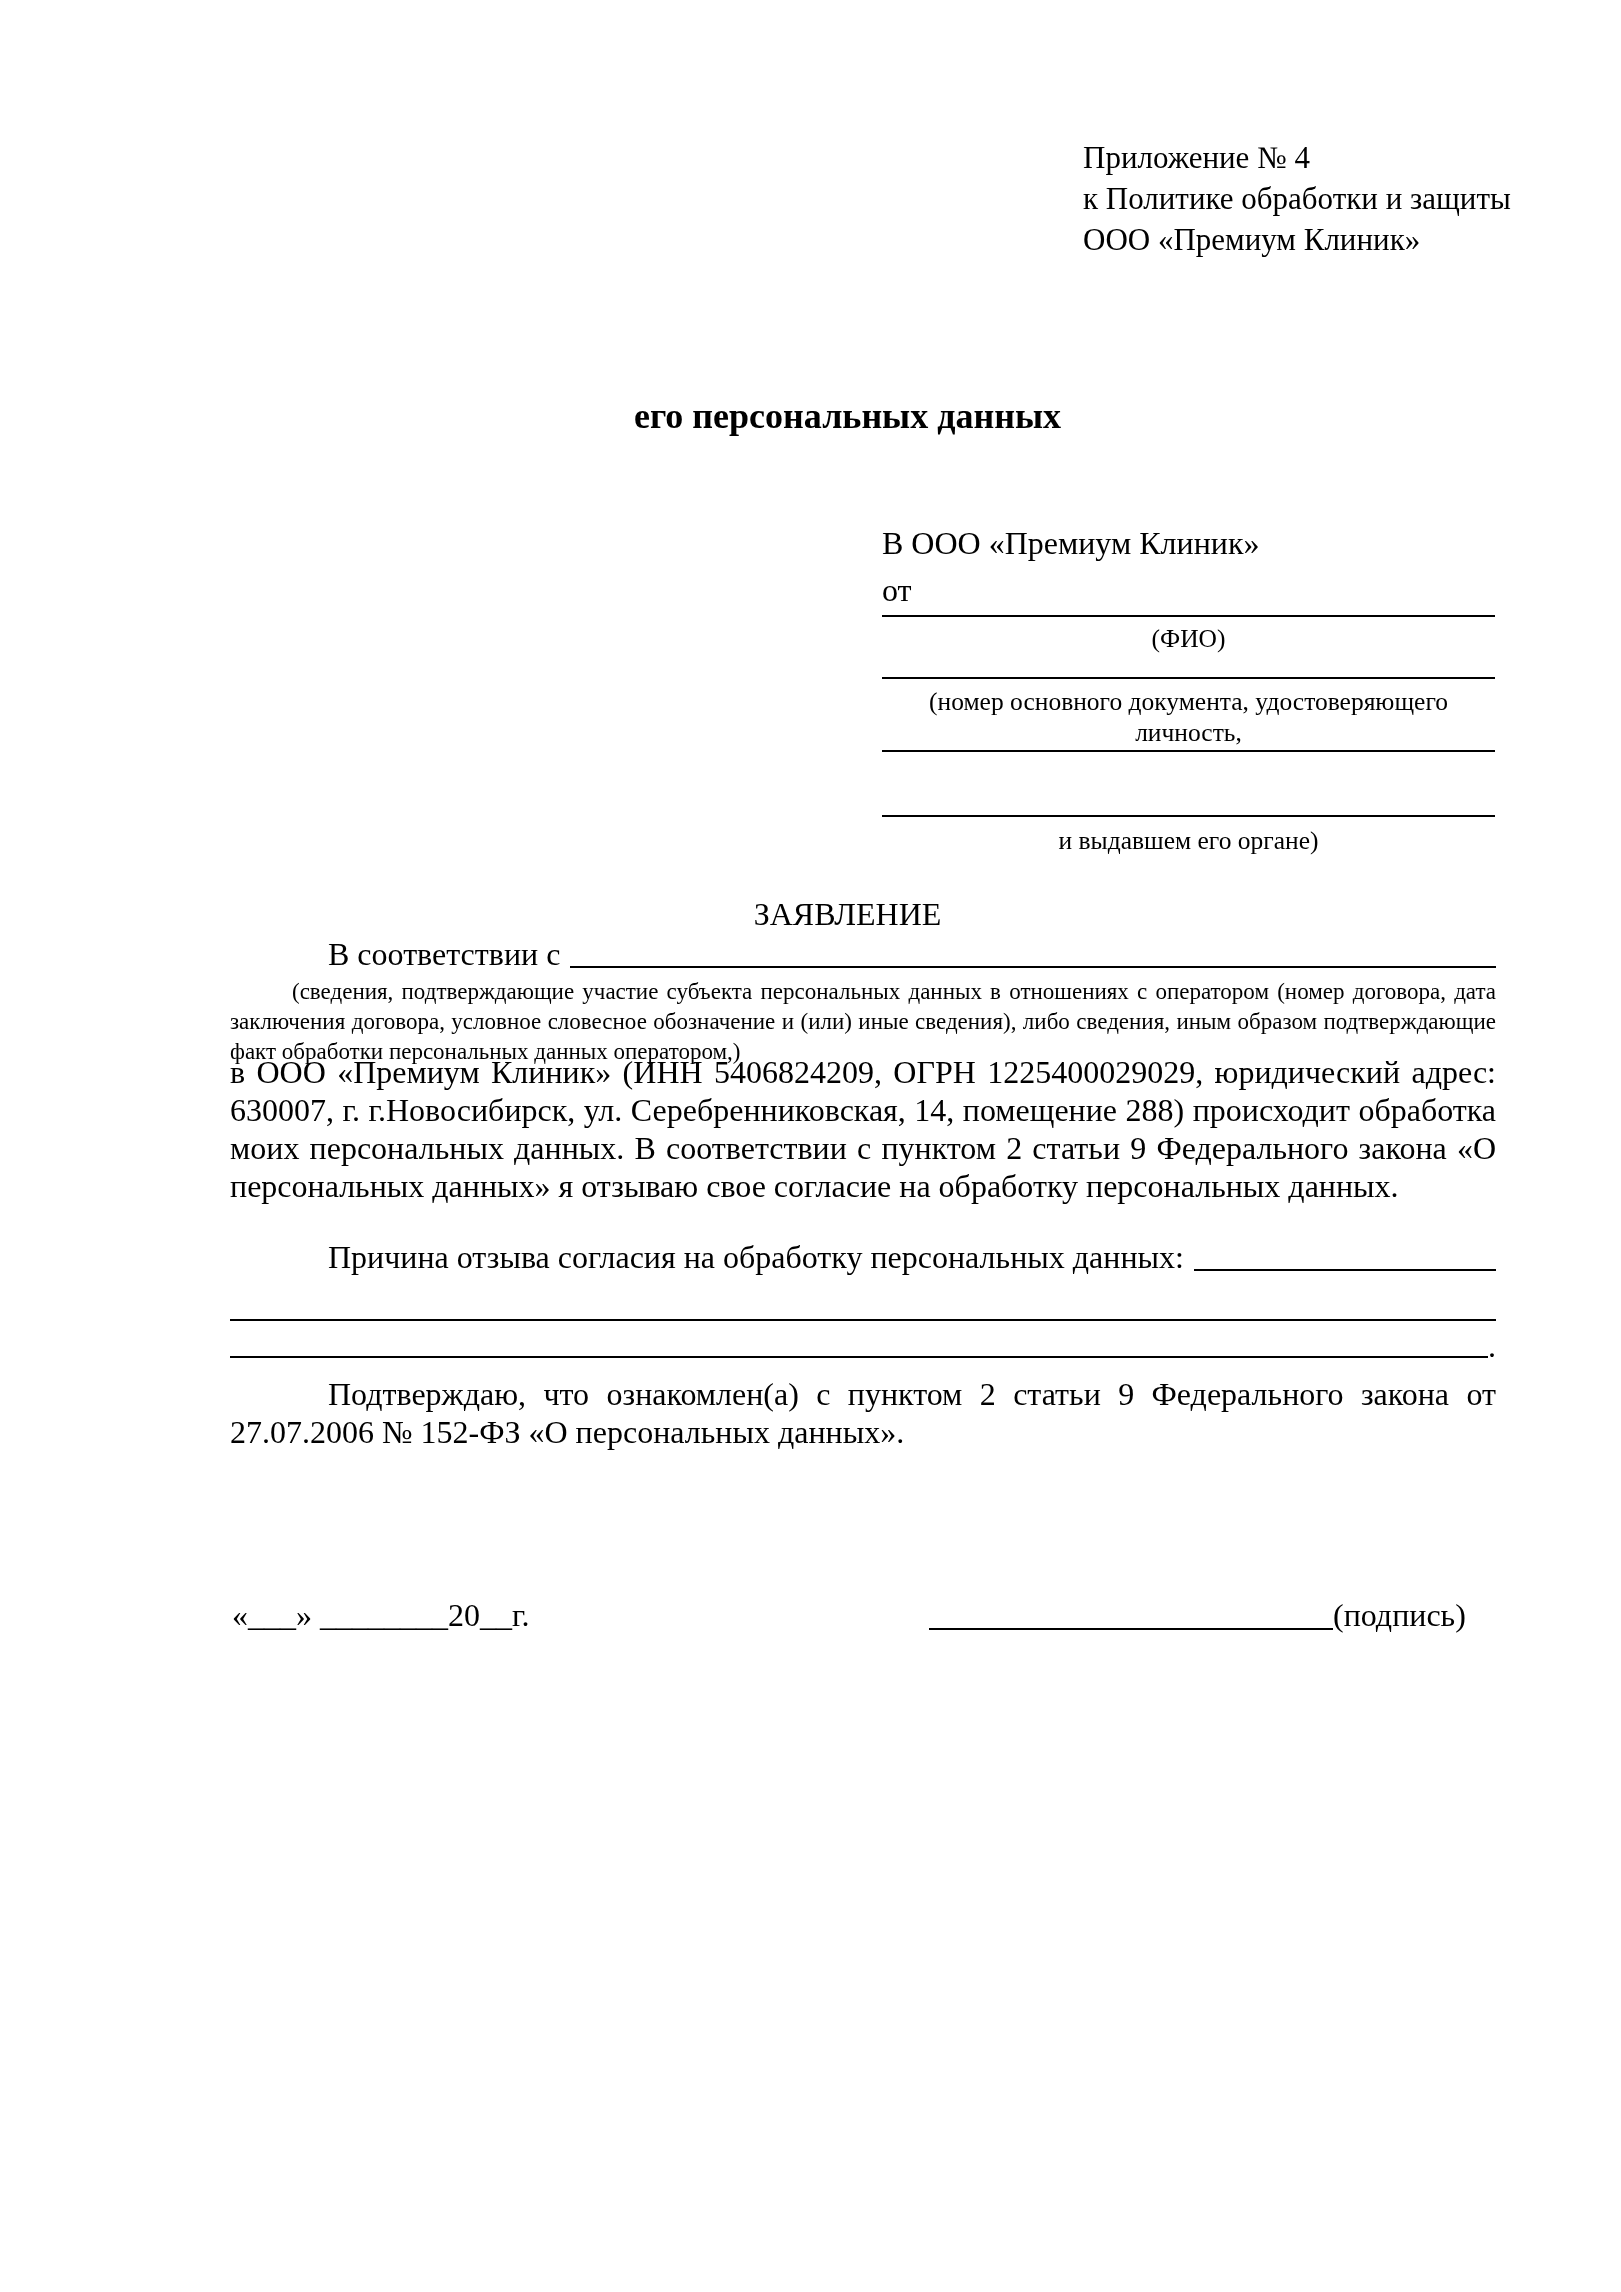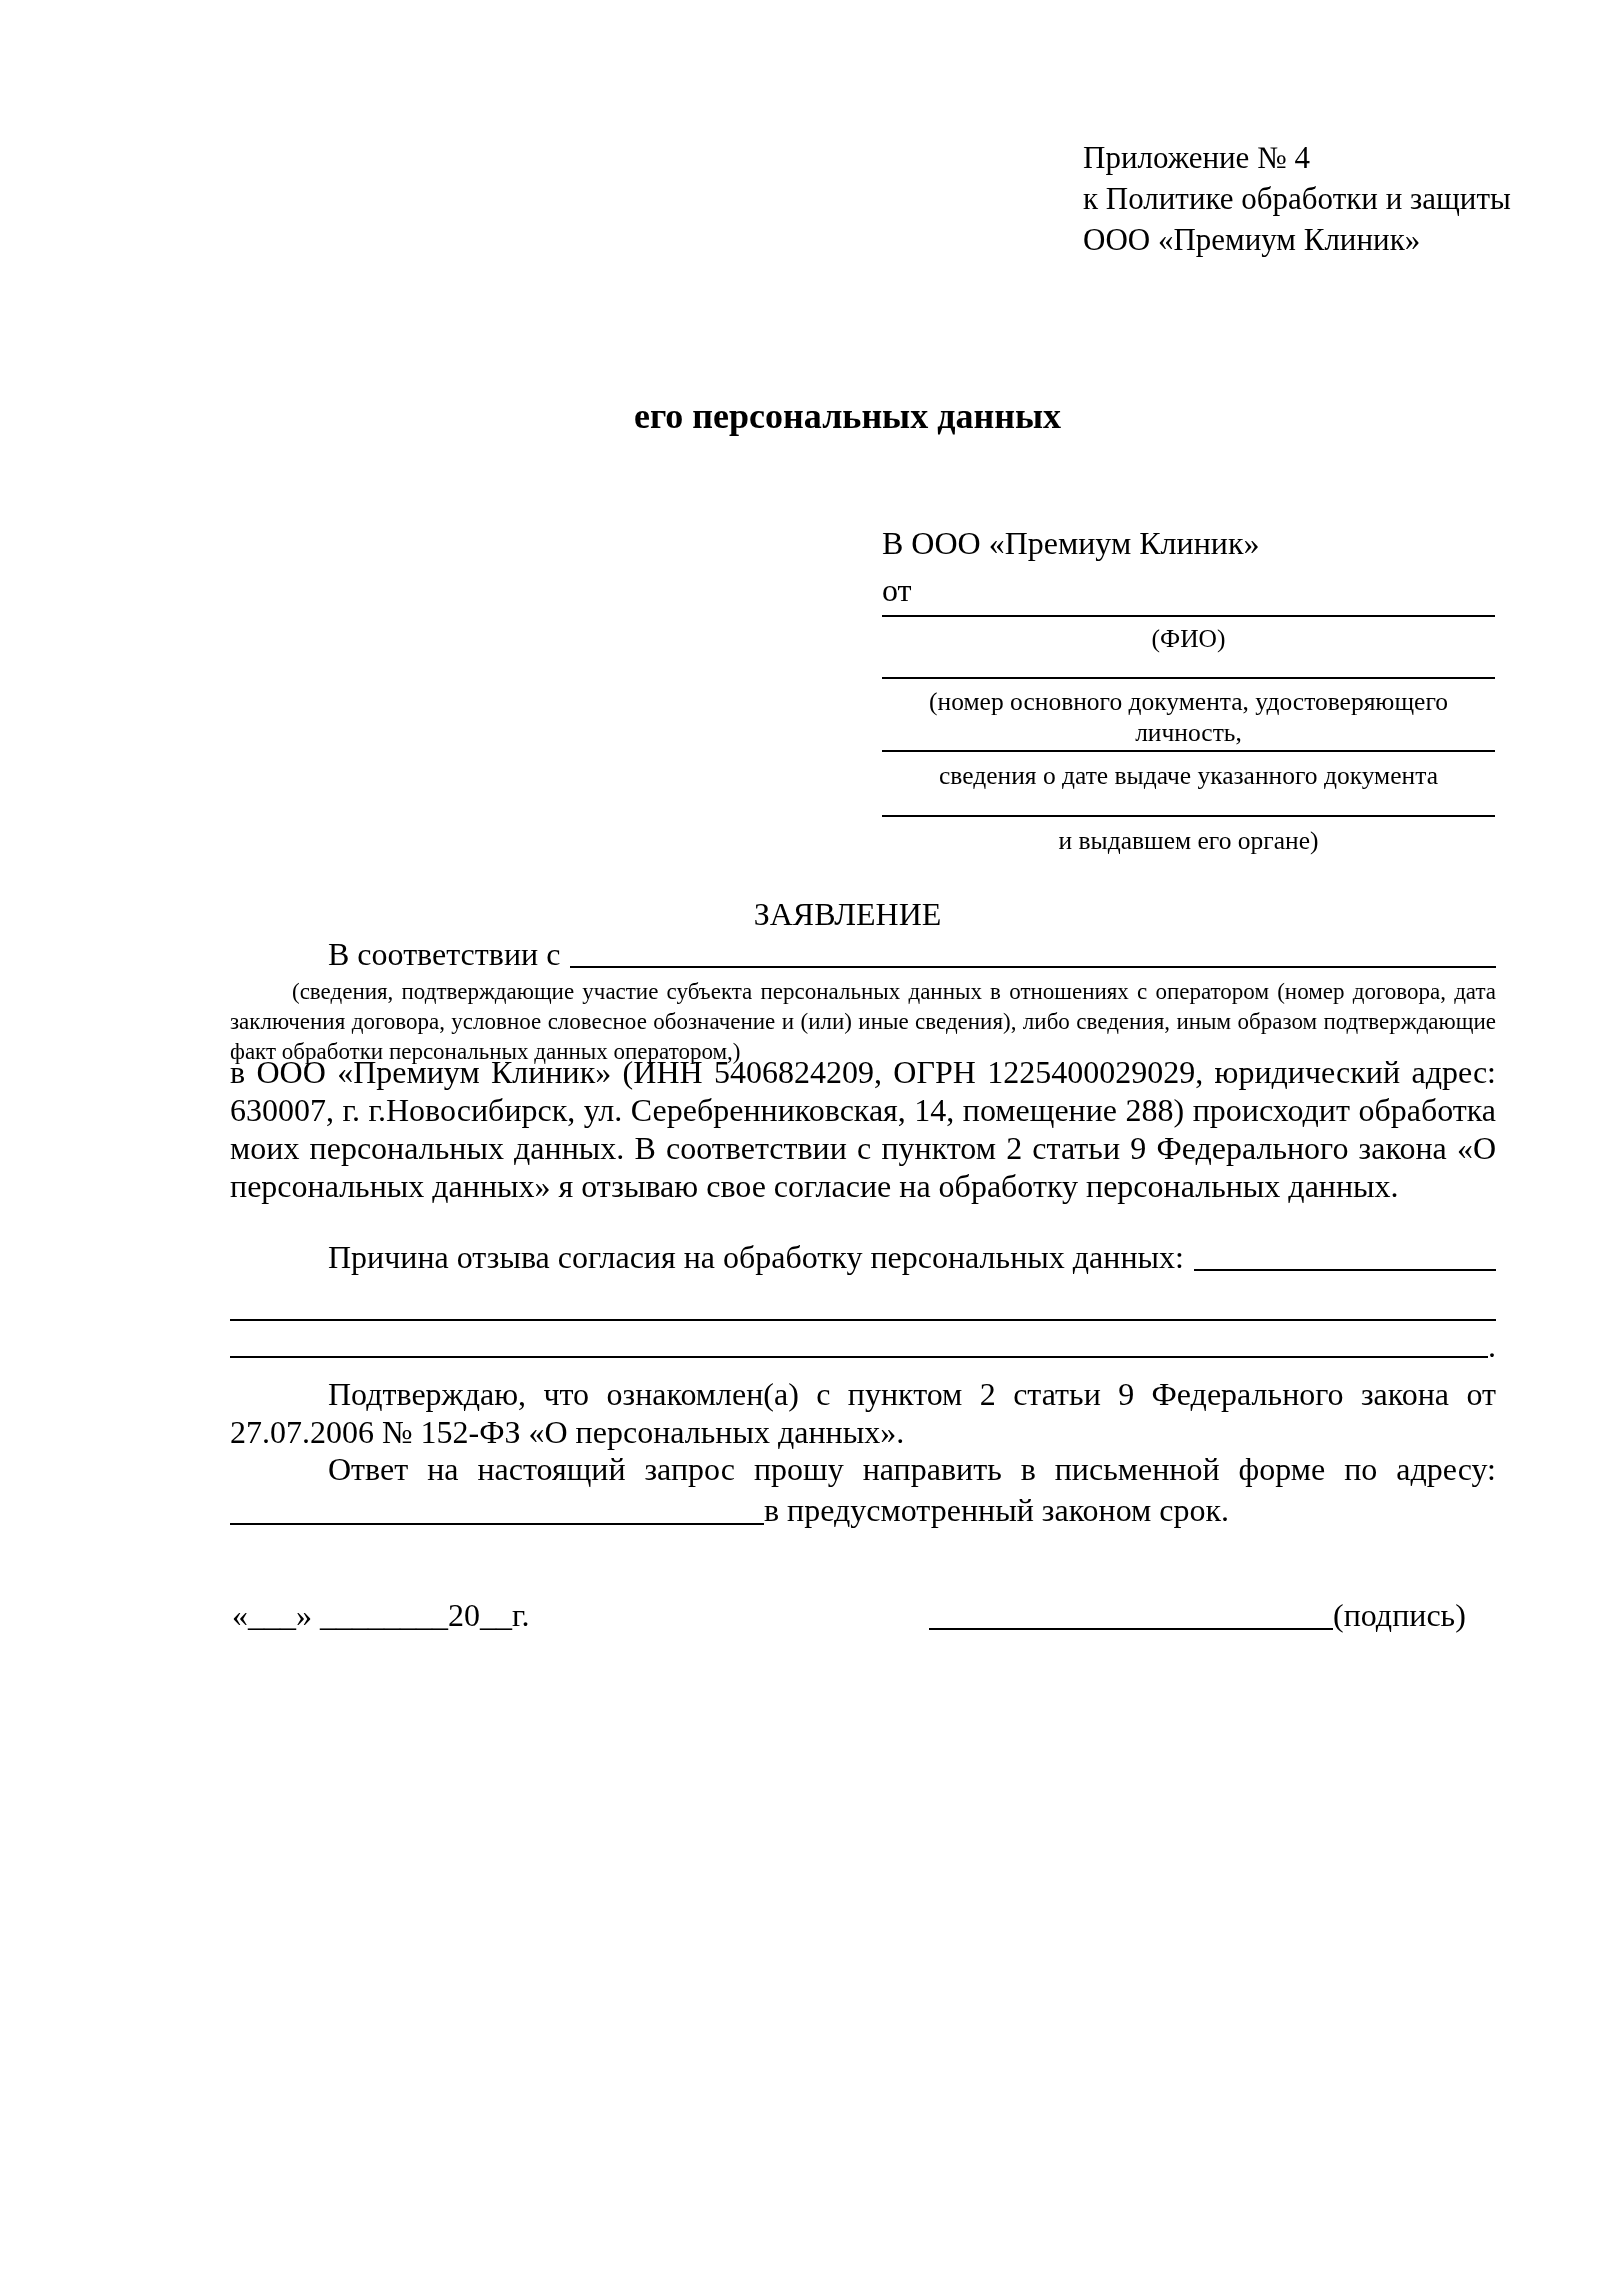--- a/index.html
+++ b/index.html
@@ -78,21 +78,20 @@
     <div class="addr-to">В ООО «Премиум Клиник»</div>
     <div class="addr-from">от</div>
 
     <div class="f-line l1"></div>
     <div class="f-cap c1">(ФИО)</div>
 
     <div class="f-line l2"></div>
     <div class="f-cap c2">(номер основного документа, удостоверяющего личность,</div>
 
     <div class="f-line l3"></div>
-    <div class="f-cap c3">сведения о дате выдаче указанного документа</div>
 
     <div class="f-line l4"></div>
     <div class="f-cap c4">и выдавшем его органе)</div>
   </div>
 
   <div class="abs stmt-head">ЗАЯВЛЕНИЕ</div>
 
   <div class="abs flex-row accordance">
     <span class="txt">В соответствии с</span>
     <span class="fill"></span>
@@ -109,24 +108,20 @@
 
   <div class="abs rule-a"></div>
 
   <div class="abs flex-row rule-b">
     <span class="fill"></span>
     <span>.</span>
   </div>
 
   <div class="abs confirm">Подтверждаю, что ознакомлен(а) с пунктом 2 статьи 9 Федерального закона от 27.07.2006 № 152-ФЗ «О персональных данных».</div>
 
-  <div class="abs reply">
-    <span>Ответ на настоящий запрос прошу направить в письменной форме по адресу:</span>
-    <span class="u-addr"></span><span>в предусмотренный законом срок.</span>
-  </div>
 
   <div class="abs date-line">«___» ________20__г.</div>
 
   <div class="abs signature">
     <span class="u-sign"></span><span>(подпись)</span>
   </div>
 
 </div>
 
 

